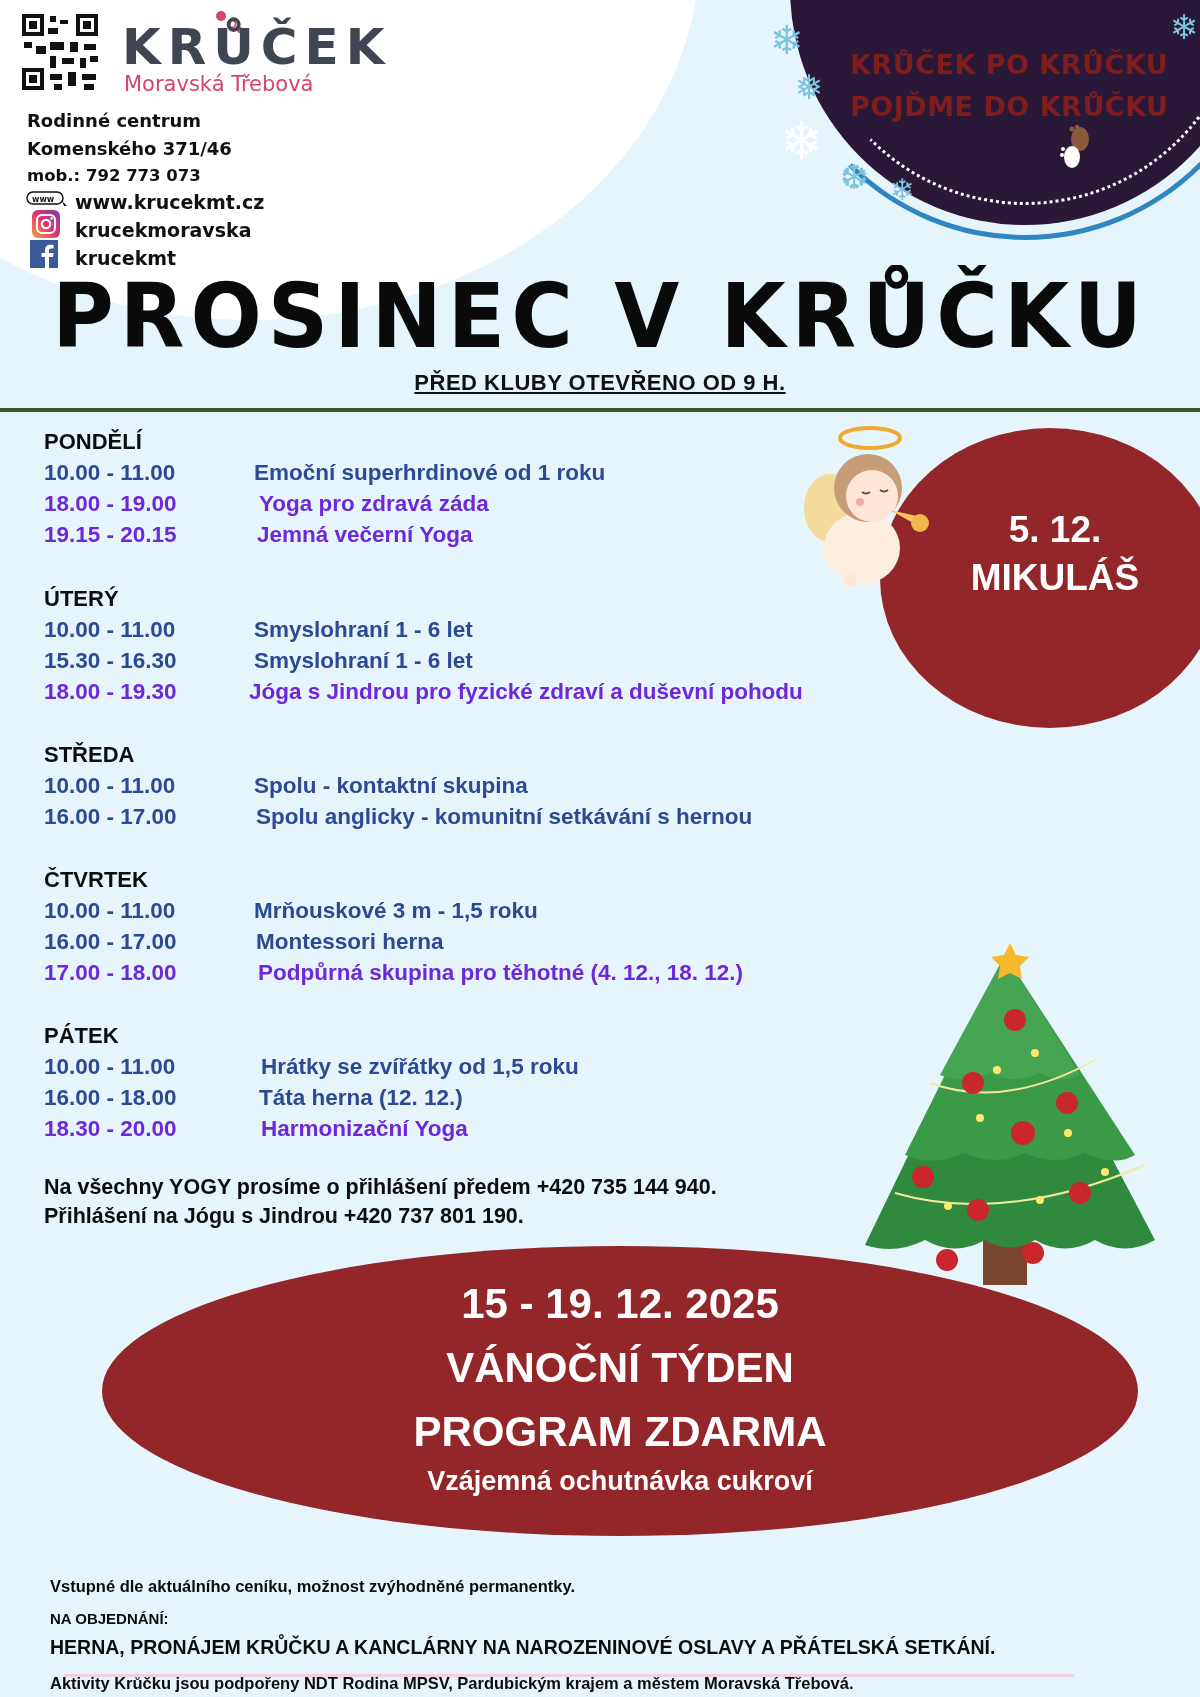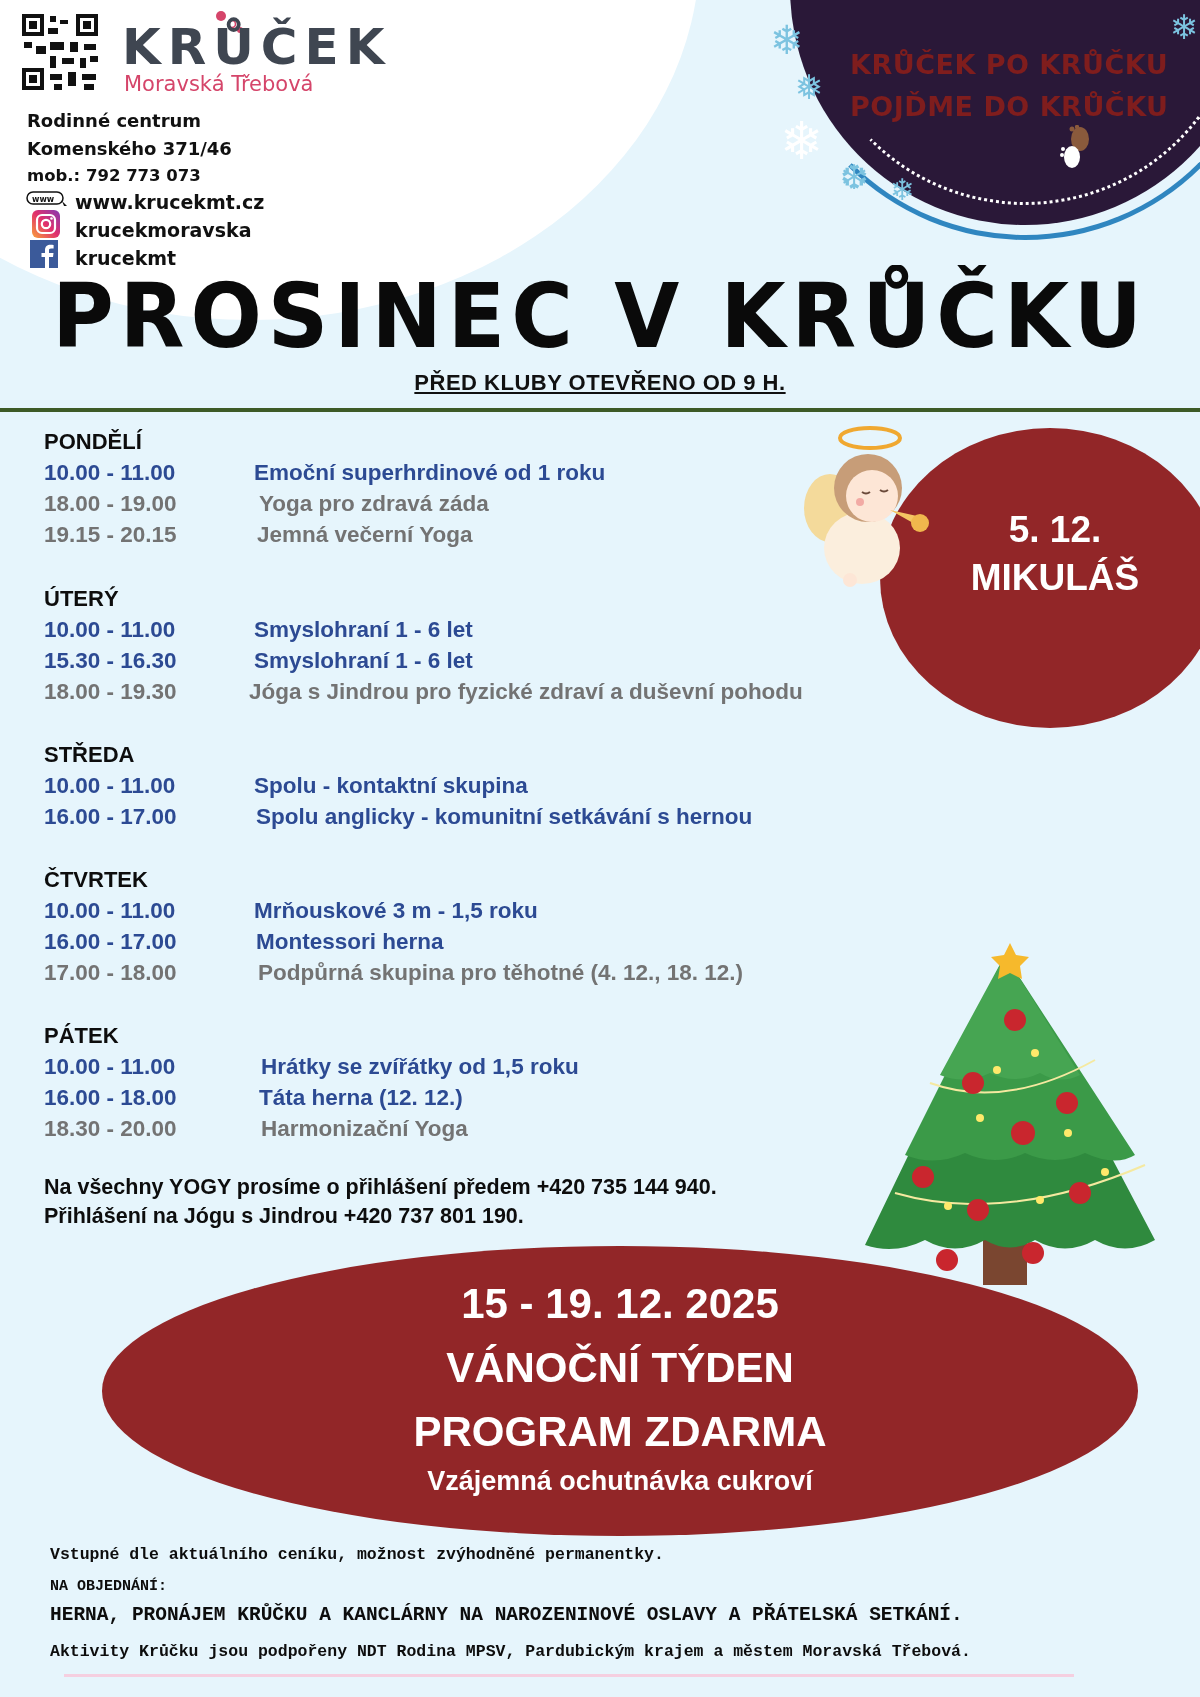--- a/index.html
+++ b/index.html
@@ -84,21 +84,21 @@
   .day {
     position: absolute; left: 44px; font-family: "Liberation Sans", sans-serif;
     font-weight: bold; font-size: 22px; color: #0d0d0d;
   }
   .row {
     position: absolute; left: 44px; font-family: "Liberation Sans", sans-serif;
     font-weight: bold; font-size: 22.5px; white-space: nowrap;
   }
   .row .time { display: inline-block; width: 210px; }
   .row.blue { color: #2c4a93; }
-  .row.black { color: #737373; }
+  .row.black { color: #6d28d9; }
 
   .note {
     position: absolute; left: 44px; font-family: "Liberation Sans", sans-serif;
     font-weight: bold; font-size: 21.5px; color: #0d0d0d;
   }
 
   
   .mik-circle {
     position: absolute; left: 880px; top: 428px; width: 340px; height: 300px;
     background: #922628; border-radius: 50%;
@@ -117,22 +117,22 @@
   .xmas-ellipse {
     position: absolute; left: 102px; top: 1246px; width: 1036px; height: 290px;
     background: #922628; border-radius: 50%;
   }
   .xmas-line {
     position: absolute; left: 102px; width: 1036px; text-align: center;
     color: #fff; font-family: "Liberation Sans", sans-serif; font-weight: bold;
   }
 
   .foot {
-    position: absolute; left: 50px; font-family: Liberation Mono, monospace;
-    font-weight: bold; color: #0d0d0d;
+    position: absolute; left: 50px; font-family: Liberation Sans, sans-serif;
+    font-weight: bold; color: #0d0d0d; margin-top: 32px;
   }
   .pink-line {
     position: absolute; left: 64px; top: 1674px; width: 1010px; height: 3px;
     background: #f5cfe0;
   }
 </style>
 </head>
 <body>
 
 <div class="white-wave"></div>

